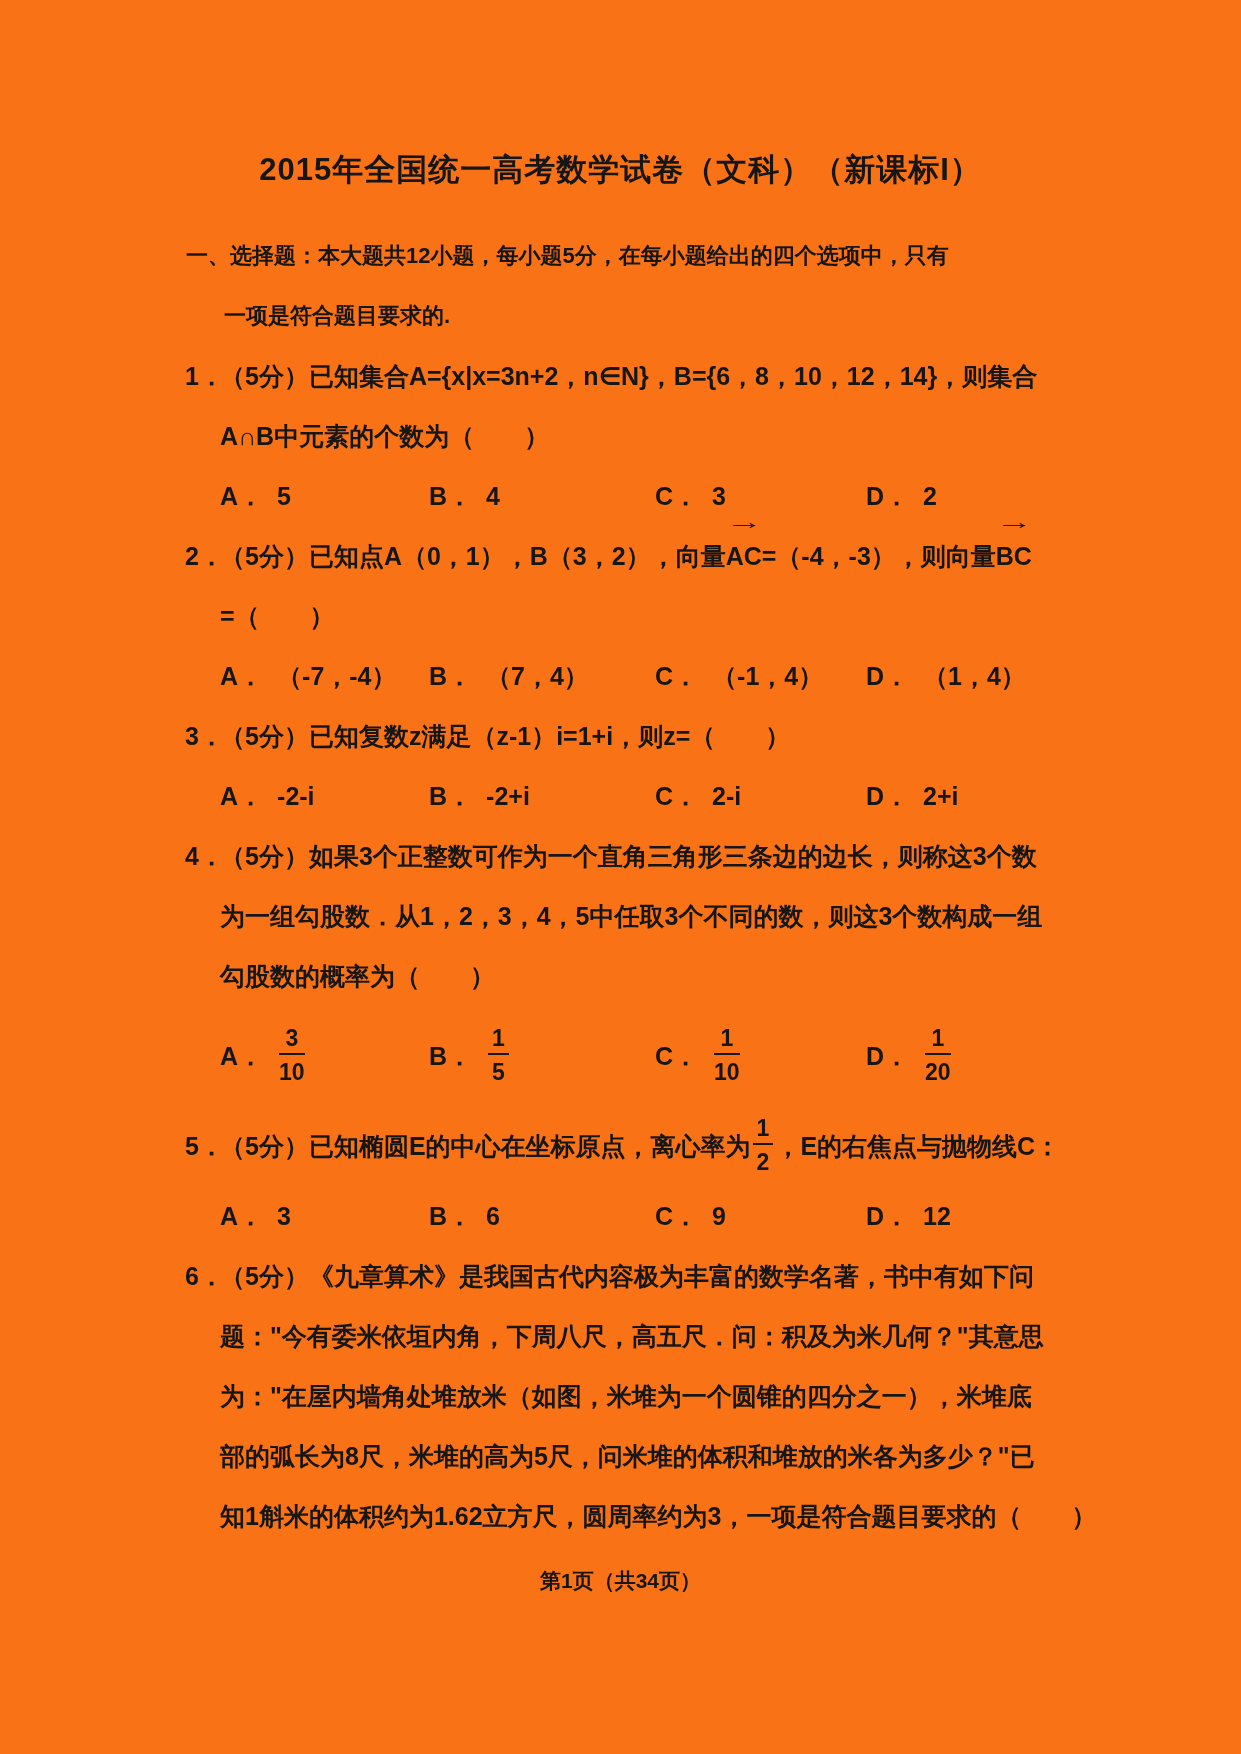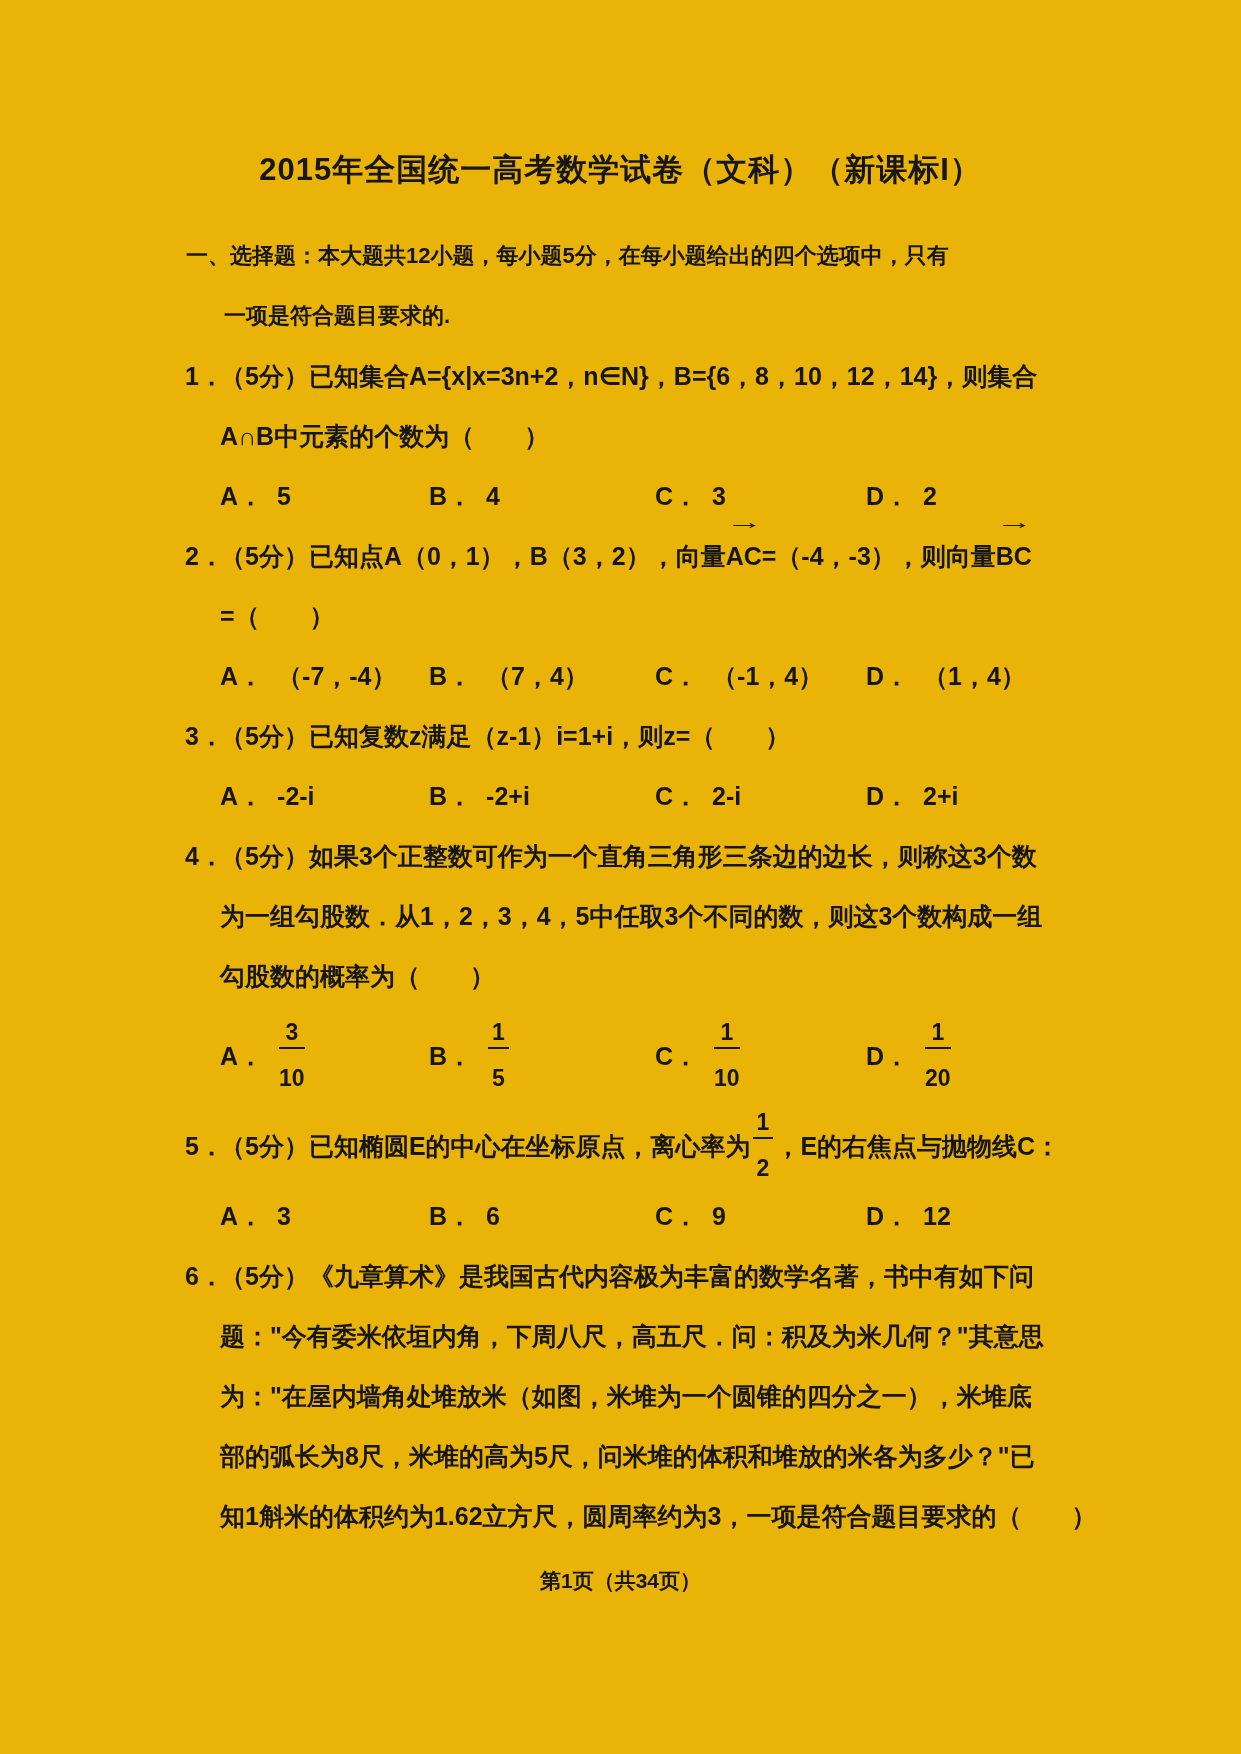--- a/index.html
+++ b/index.html
@@ -1,19 +1,19 @@
 <!DOCTYPE html>
 <html><head>
 <meta charset="utf-8">
 <style>
   html,body { margin:0; padding:0; background:#ffffff; }
   .page {
     position:relative;
     width:1241px; height:1754px;
-    background:#eab308;
+    background:#f97316;
     color:#161616;
     font-family:"Liberation Sans","DejaVu Sans",sans-serif;
     font-weight:700;
     box-sizing:border-box;
     padding-top:148px;
     overflow:hidden;
   }
   .title {
     text-align:center;
     font-size:31px;
@@ -63,21 +63,21 @@
   .frac {
     display:inline-block;
     vertical-align:middle;
     text-align:center;
     line-height:1.15;
     font-size:23px;
     position:relative; top:-3px;
     margin:0 2px;
   }
   .frac .fnum { display:block; border-bottom:2px solid #161616; padding:0 4px 1px; }
-  .frac .fden { display:block; padding-top:16px; }
+  .frac .fden { display:block; padding-top:4px; }
 
   .footer {
     text-align:center;
     font-size:21px;
     line-height:30px;
     margin-top:20px;
   }
 </style>
 </head>
 <body>

